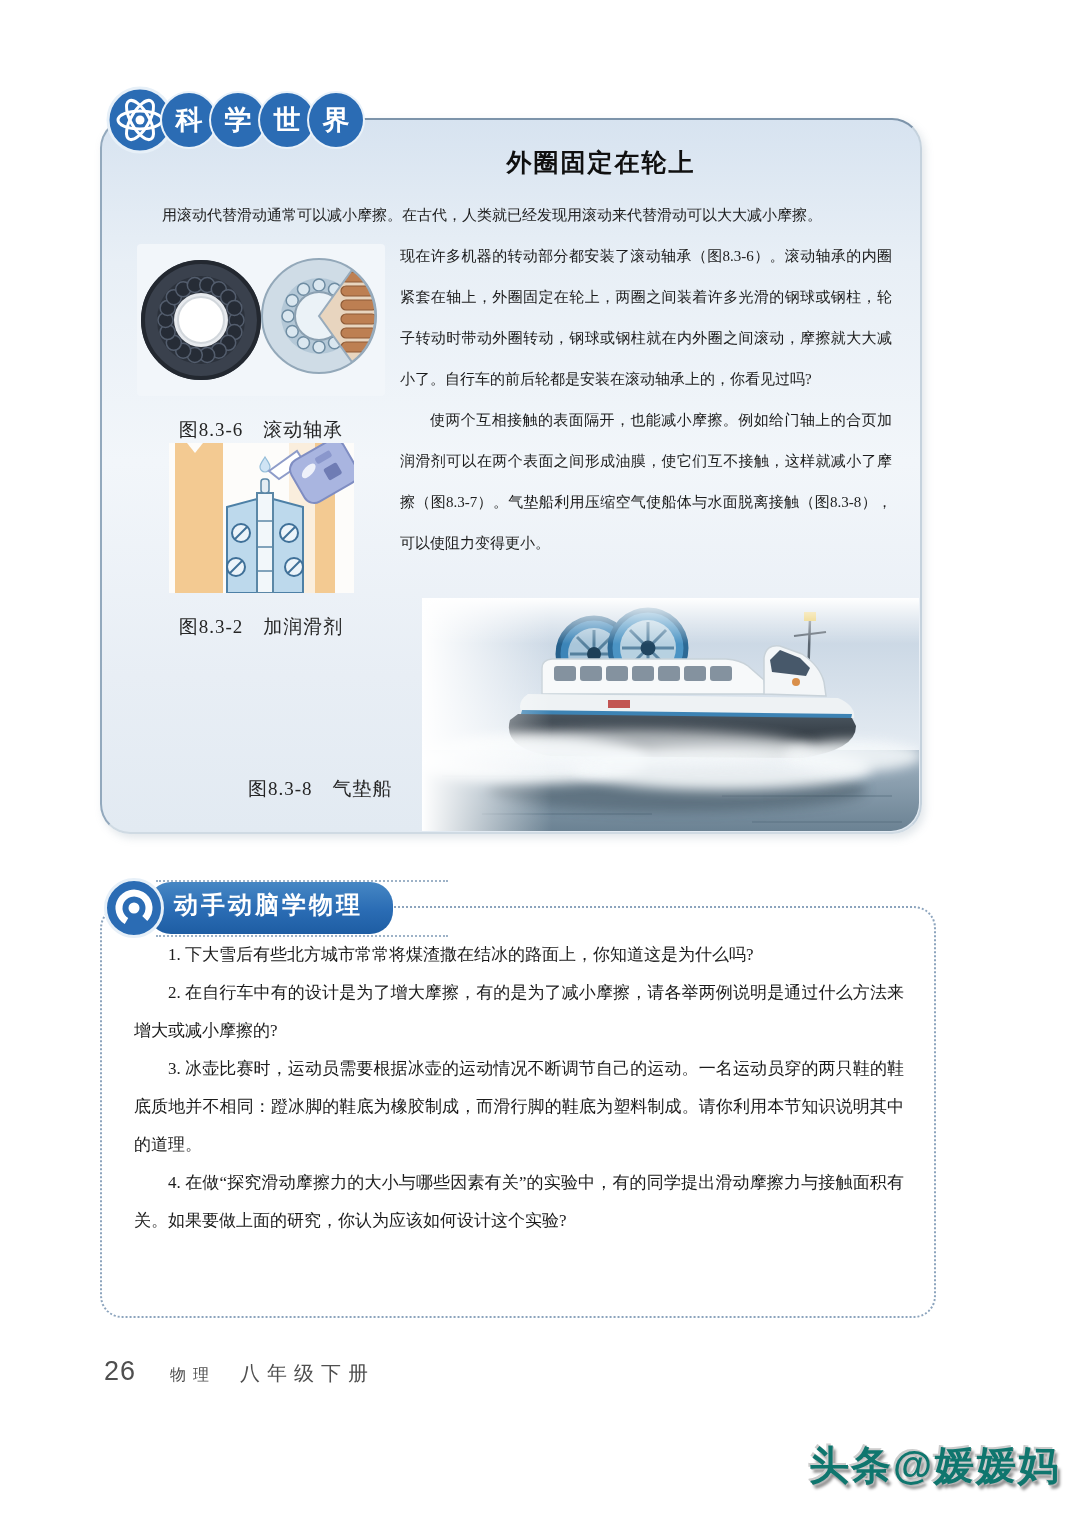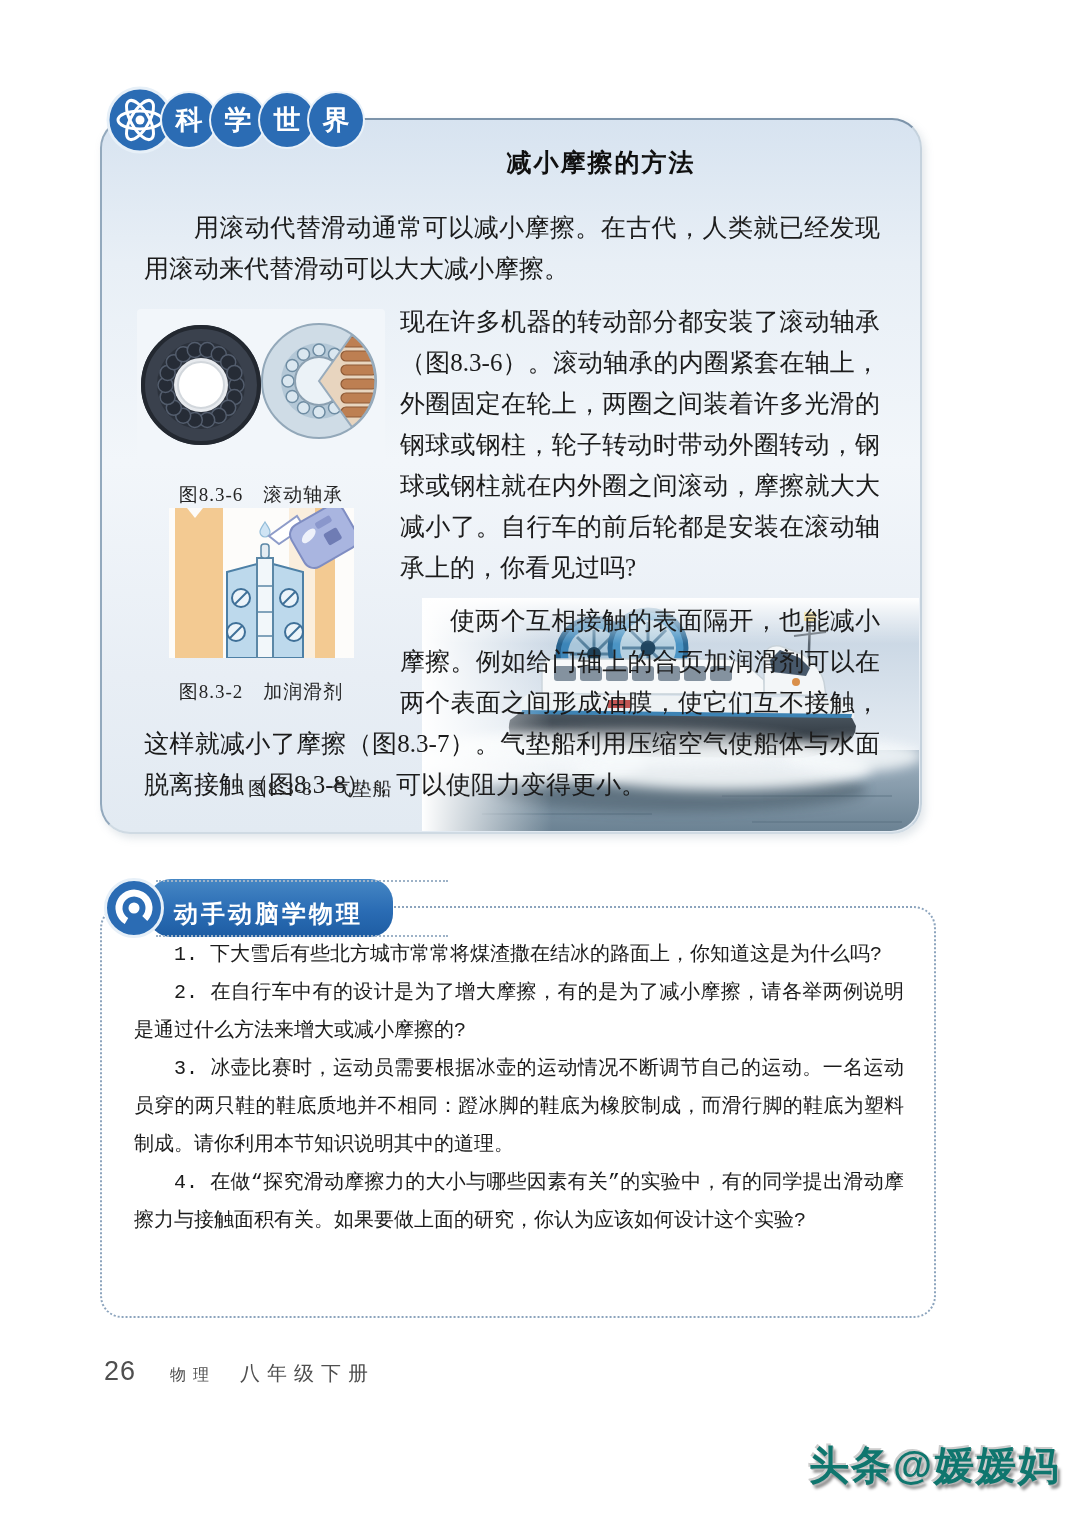--- a/index.html
+++ b/index.html
@@ -15,42 +15,42 @@
     box-shadow:3px 4px 8px rgba(120,140,160,.22);}
   .sw-badge{position:absolute;top:-34px;left:4px;display:flex;align-items:center;z-index:6;}
   .atom-wrap{width:68px;height:68px;display:block;}
   .char-circle{width:54px;height:54px;border-radius:50%;background:#2b6cb4;color:#fff;
     font:bold 27px/54px "Liberation Sans",sans-serif;text-align:center;margin-left:-5px;
     box-shadow:0 0 0 2px #eaf2f9;}
   .char-first{margin-left:-12px;}
   .sw-title{margin:26px 40px 0 220px;text-align:center;font-size:25px;font-weight:bold;
     letter-spacing:2px;color:#101010;}
   .sw-body{position:relative;z-index:2;padding:16px 28px 0 30px;}
-  .para{margin:12px;font-size:25px;line-height:41px;text-align:justify;color:#1b1b1b;}
+  .para{margin:0;font-size:15px;line-height:41px;text-align:justify;color:#1b1b1b;}
   .indent{text-indent:2em;}
   .fig-col{float:left;width:258px;padding:8px 10px 0 0;}
   .fig-col figure{margin:0;text-align:center;}
   .figcap{font-size:19px;color:#262626;margin-top:17px;letter-spacing:1px;}
   .fig-lub{margin-top:16px;}
   .hovercraft{position:absolute;right:1px;bottom:1px;width:497px;height:233px;z-index:1;
     overflow:hidden;border-radius:0 0 28px 0;}
   .cap838{position:absolute;left:146px;bottom:30px;z-index:3;font-size:19px;color:#262626;letter-spacing:1px;}
 
   
   .act-panel{position:absolute;left:100px;top:906px;width:836px;height:412px;box-sizing:border-box;
     border:2px dotted #8ca4bd;border-radius:22px;background:#ffffff;}
   .act-badge{position:absolute;top:-30px;left:2px;display:flex;align-items:center;z-index:5;}
   .act-badge::before{content:"";position:absolute;top:2px;left:52px;width:292px;border-top:2px dotted #9db2c7;}
   .act-badge::after{content:"";position:absolute;bottom:1px;left:52px;width:292px;border-top:2px dotted #9db2c7;}
   .act-icon{width:60px;height:60px;position:relative;z-index:2;display:block;}
-  .act-pill{height:46px;line-height:46px;margin-left:-16px;padding:12px 30px 0 26px;border-radius:23px;
+  .act-pill{height:52px;line-height:46px;margin-left:-16px;padding:0 30px 0 26px;border-radius:23px;
     background:linear-gradient(180deg,#4687c4 0%,#2a6cb4 55%,#1e5da3 100%);
     color:#fff;font-family:"Liberation Sans",sans-serif;font-weight:bold;font-size:24px;letter-spacing:3px;}
   .questions{padding:28px 30px 0 32px;}
-  .q{margin:0;font-size:20px;line-height:38px;text-align:justify;text-indent:2em;color:#1b1b1b;font-family:Liberation Mono, monospace;}
+  .q{margin:0;font-size:17px;line-height:38px;text-align:justify;text-indent:2em;color:#1b1b1b;}
 
   
   .page-footer{position:absolute;left:104px;top:1356px;display:flex;align-items:baseline;
     font-family:"Liberation Sans",sans-serif;color:#4f4f4f;}
   .pnum{font-size:27px;letter-spacing:1px;}
   .fsub{font-size:16px;margin-left:34px;letter-spacing:7px;}
   .fvol{font-size:20px;margin-left:24px;letter-spacing:7px;}
   .watermark{position:absolute;right:20px;top:1438px;font-family:"Liberation Sans",sans-serif;
     font-weight:bold;font-size:40px;letter-spacing:2px;color:#0f766e;
     text-shadow:-2px -2px 0 #cccccc,1px 1px 0 #b5b5b5,3px 4px 3px #8d8d8d;}
@@ -71,21 +71,21 @@
           <ellipse cx="34" cy="34" rx="22" ry="9" transform="rotate(120 34 34)"></ellipse>
         </g>
         <circle cx="34" cy="34" r="4.5" fill="#ffffff"></circle>
       </svg>
       <span class="char-circle char-first">科</span>
       <span class="char-circle">学</span>
       <span class="char-circle">世</span>
       <span class="char-circle">界</span>
     </div>
 
-    <h2 class="sw-title">减小摩擦的方法</h2>
+    <h2 class="sw-title">外圈固定在轮上</h2>
 
     <div class="sw-body">
       <p class="para indent">用滚动代替滑动通常可以减小摩擦。在古代，人类就已经发现用滚动来代替滑动可以大大减小摩擦。</p>
 
       <div class="fig-col">
         <figure>
           <svg width="248" height="152" viewBox="0 0 248 152">
             <rect width="248" height="152" rx="4" fill="#f2f6fa"></rect>
 
             <circle cx="64" cy="76" r="60" fill="#3a414d"></circle>

